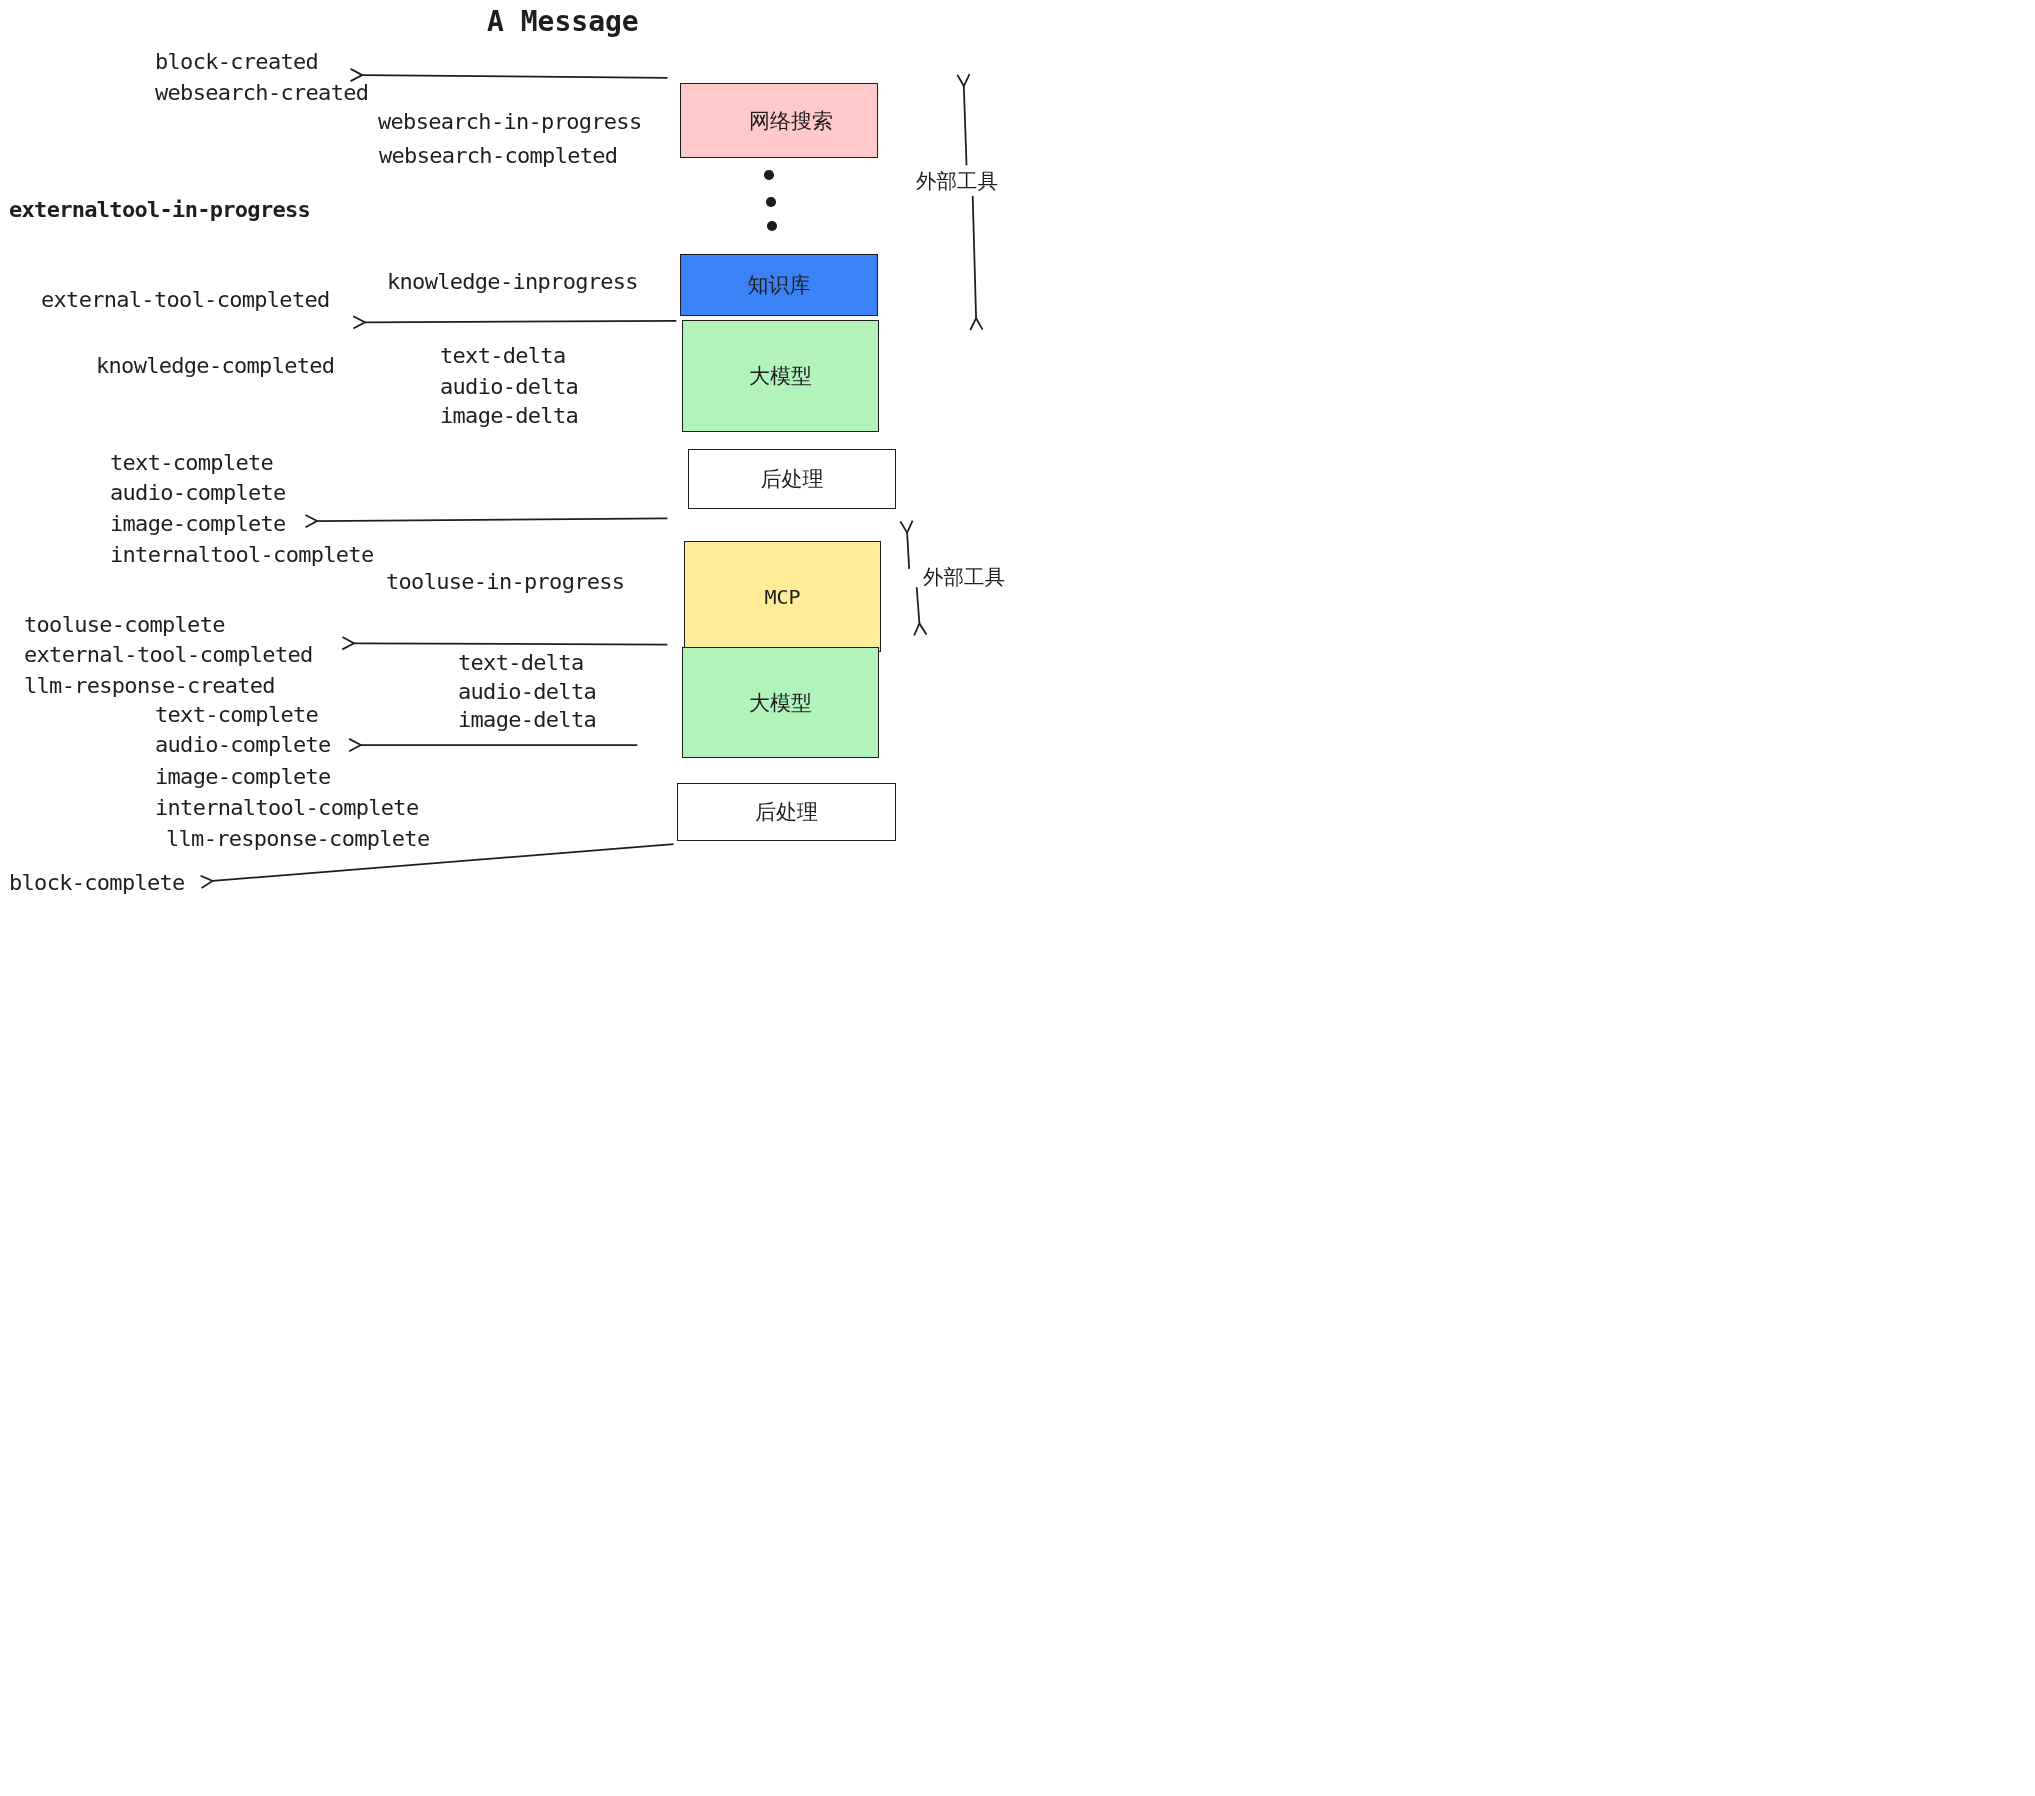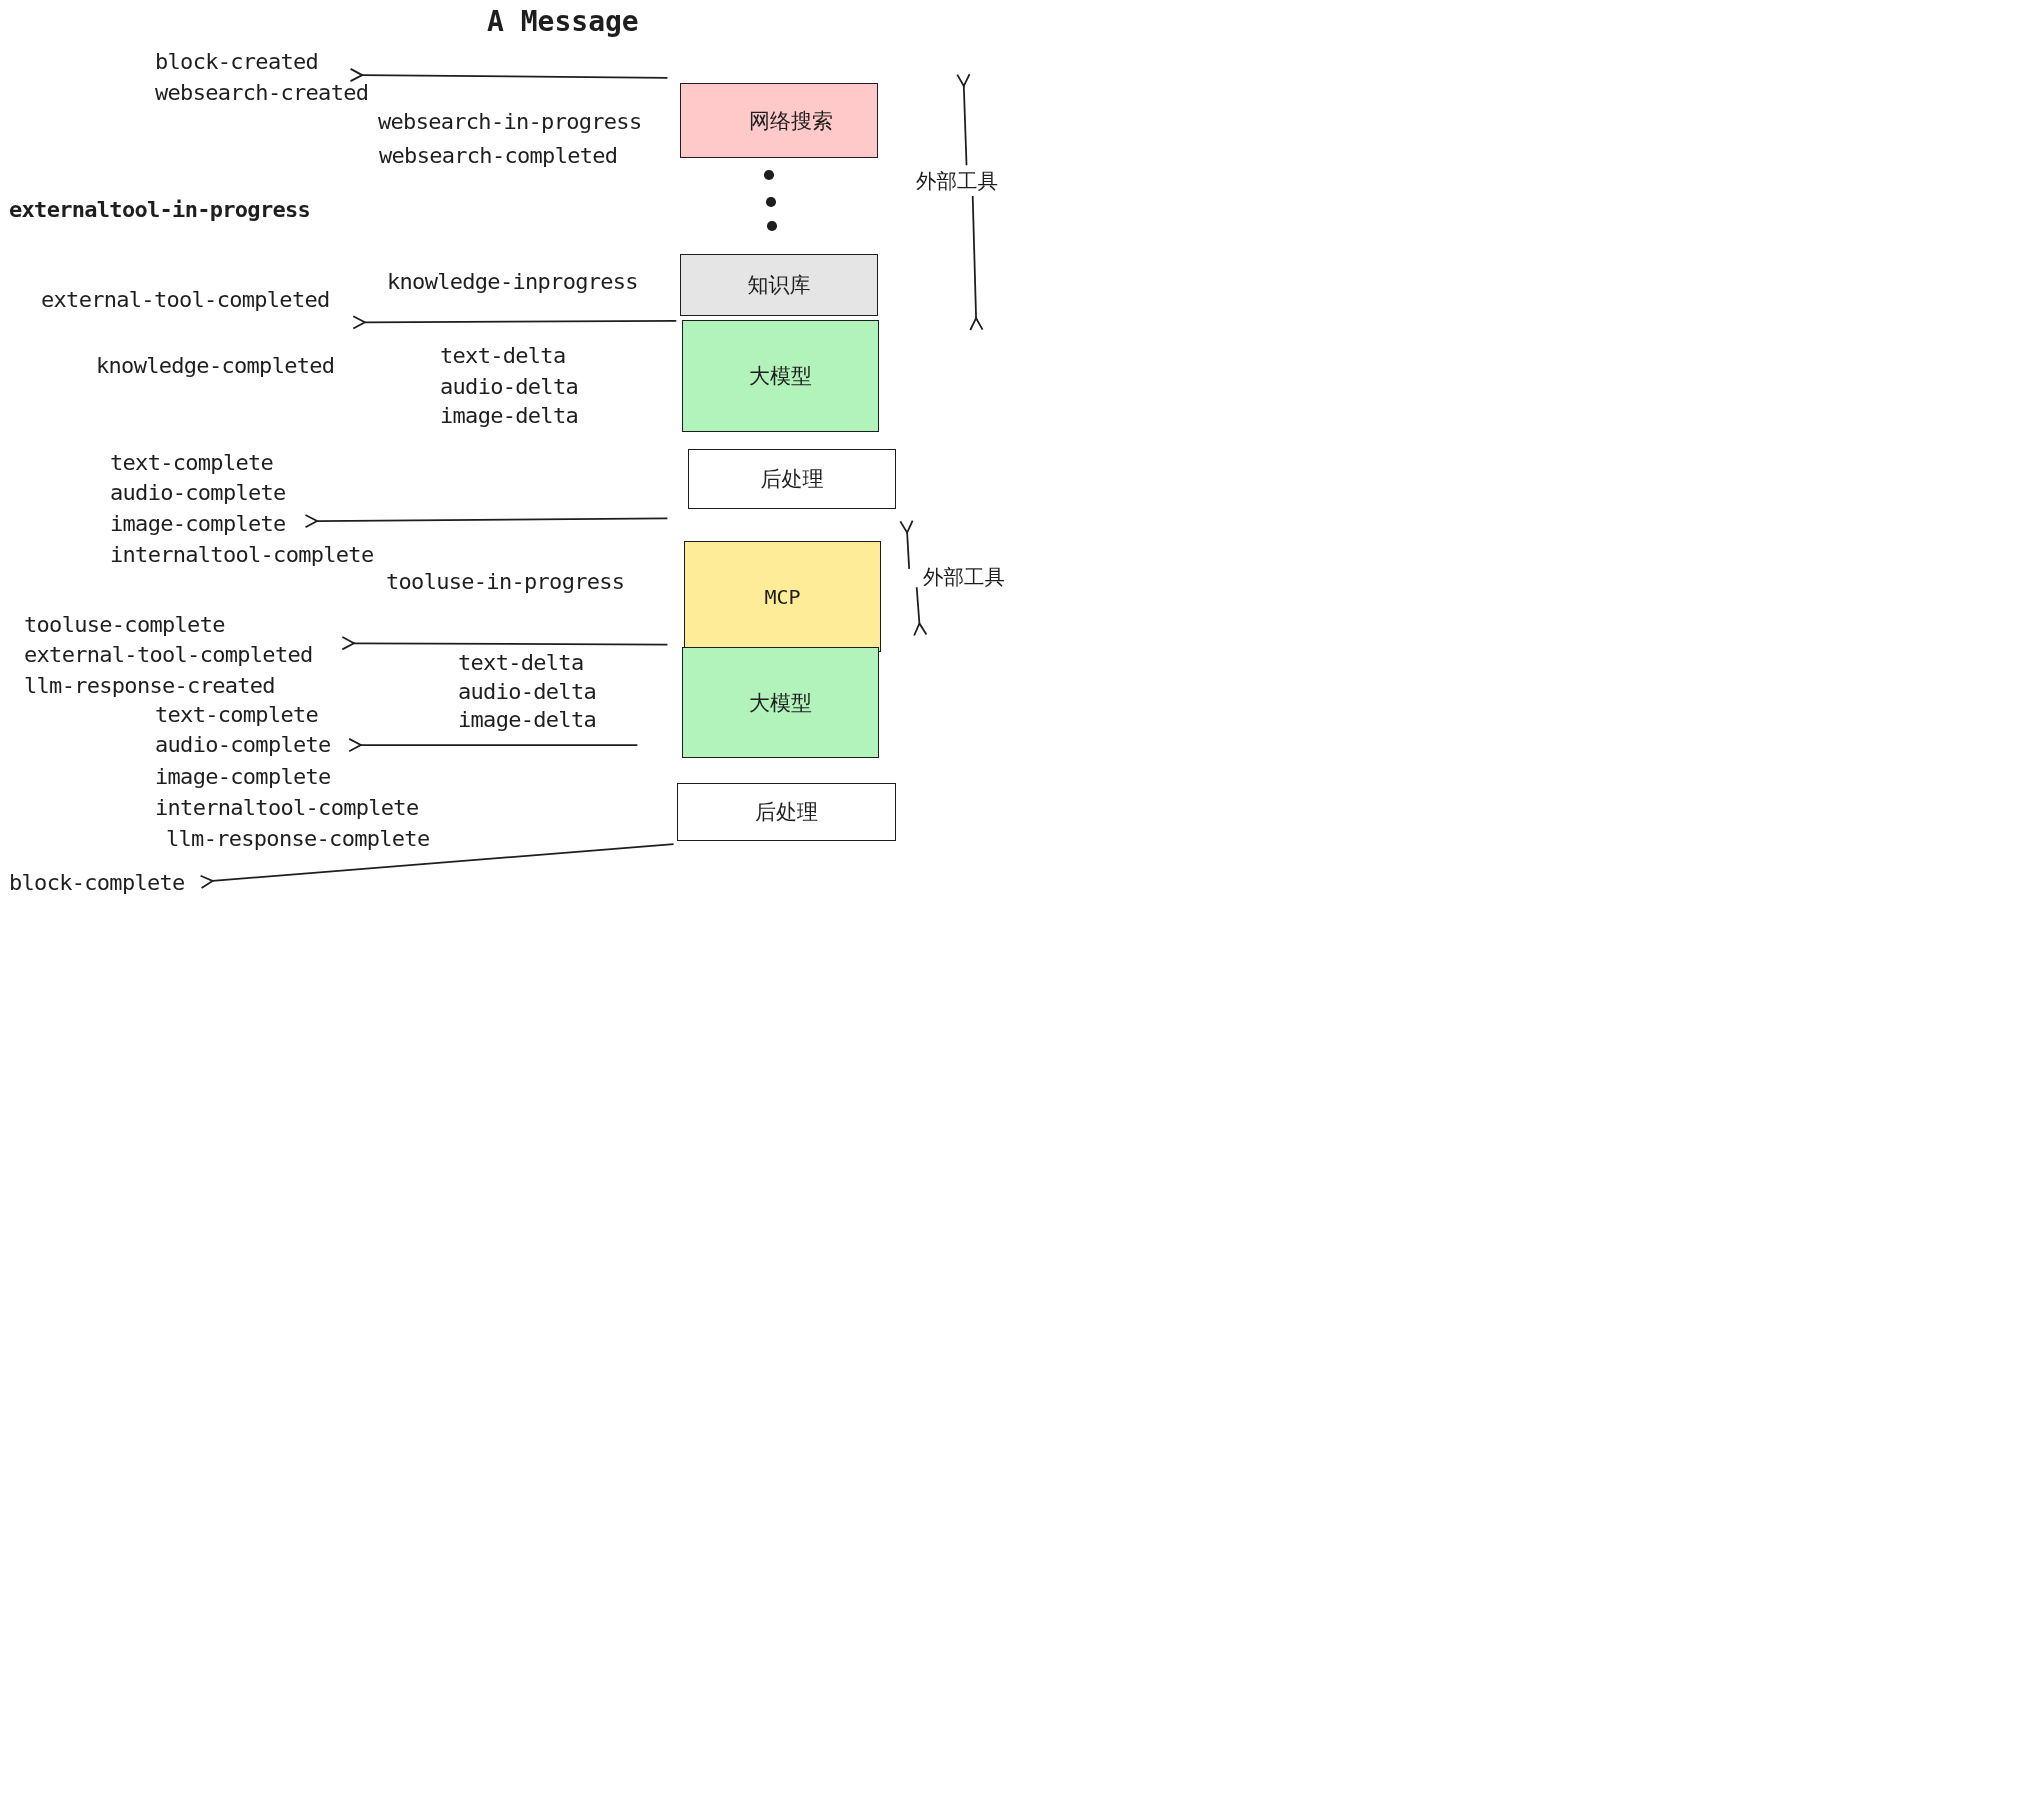--- a/index.html
+++ b/index.html
@@ -57,21 +57,21 @@
 <div class="canvas">
 
   <div class="title" style="left:487px;top:20.5px;">A Message</div>
 
   <div class="node" style="left: 680px; top: 83px; width: 198px; height: 75px; background: rgb(255, 201, 201); padding-left: 24px;">网络搜索</div>
 
   <div class="dot" style="left:764px;top:170px;"></div>
   <div class="dot" style="left:766px;top:197px;"></div>
   <div class="dot" style="left:767px;top:221px;"></div>
 
-  <div class="node" style="left: 680px; top: 254px; width: 198px; height: 62px; background: #e5e5e5;">知识库</div>
+  <div class="node" style="left: 680px; top: 254px; width: 198px; height: 62px; background: #3b82f6;">知识库</div>
 
   <div class="node" style="left: 682px; top: 320px; width: 197px; height: 112px; background: rgb(178, 242, 187);">大模型</div>
 
   <div class="node" style="left: 688px; top: 449px; width: 208px; height: 60px; background: rgb(255, 255, 255);">后处理</div>
 
   <div class="node mono" style="left: 684px; top: 519px; width: 197px; height: 111px; background: rgb(255, 236, 153); margin-top: 22px;">MCP</div>
 
   <div class="node" style="left: 682px; top: 647px; width: 197px; height: 111px; background: rgb(178, 242, 187);">大模型</div>
 
   <div class="node" style="left: 677px; top: 783px; width: 219px; height: 58px; background: rgb(255, 255, 255);">后处理</div>

